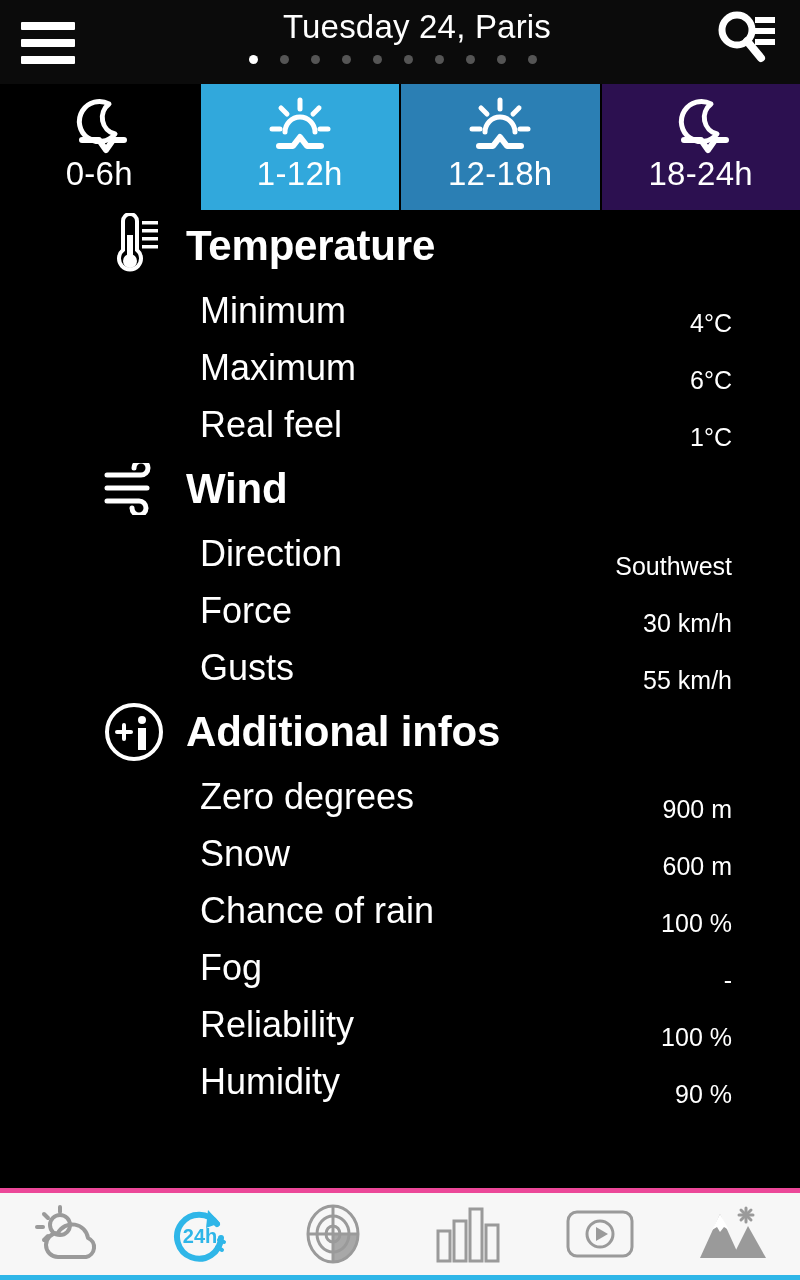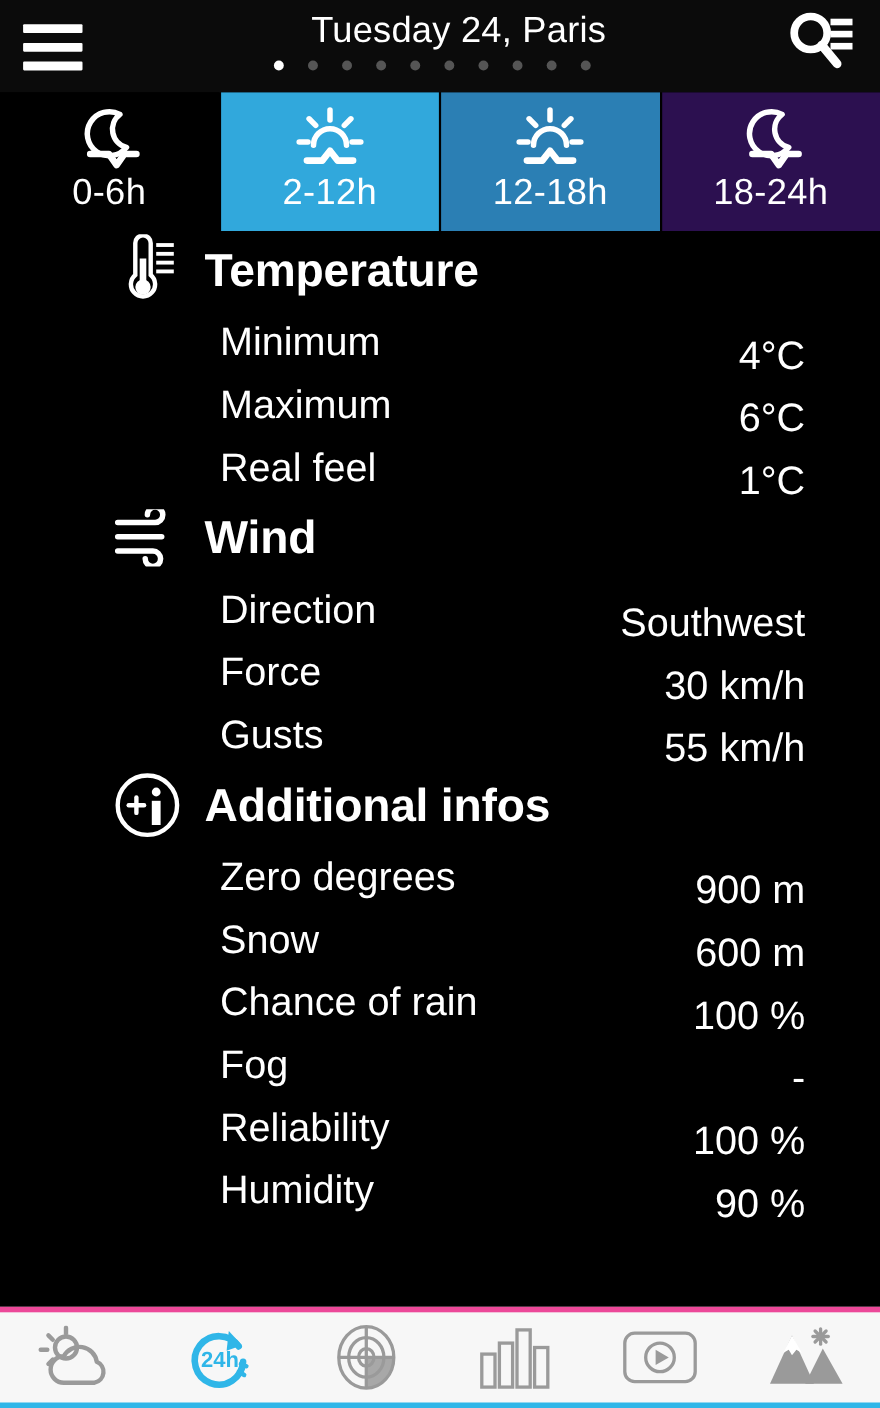--- a/index.html
+++ b/index.html
@@ -103,21 +103,21 @@
   .row {
     display:flex; justify-content:space-between;
     align-items:center;
     height:57px;
   }
   .row-label {
     color:#fff; font-size:36px; font-weight:400;
     line-height:50px; white-space:nowrap;
   }
   .row-value {
-    color:#fff; font-size:36px; font-weight:400;
+    color:#fff; font-size:25px; font-weight:400;
     line-height:50px; white-space:nowrap;margin-top:24px;
   }
 
   
   .bottombar {
     flex:0 0 92px; height:92px;
     background:#f7f7f7;
     border-top:5px solid #ec4899;
     border-bottom:5px solid #2fb6e8;
     display:flex; align-items:center;
@@ -184,21 +184,21 @@
           <svg width="62" height="62" viewBox="0 0 62 62">
             <path d="M16 36 a15 15 0 0 1 30 0" fill="none" stroke="#ffffff" stroke-width="5" stroke-linecap="round"></path>
             <line x1="31" y1="4" x2="31" y2="13" stroke="#ffffff" stroke-width="5" stroke-linecap="round"></line>
             <line x1="12" y1="12" x2="18" y2="18" stroke="#ffffff" stroke-width="5" stroke-linecap="round"></line>
             <line x1="50" y1="12" x2="44" y2="18" stroke="#ffffff" stroke-width="5" stroke-linecap="round"></line>
             <line x1="3" y1="33" x2="11" y2="33" stroke="#ffffff" stroke-width="5" stroke-linecap="round"></line>
             <line x1="51" y1="33" x2="59" y2="33" stroke="#ffffff" stroke-width="5" stroke-linecap="round"></line>
             <path d="M10 50 L24 50 L31 41 L38 50 L52 50" fill="none" stroke="#ffffff" stroke-width="6" stroke-linecap="round" stroke-linejoin="round"></path>
           </svg>
         </div>
-        <div class="tab-label">2-12h</div>
+        <div class="tab-label">1-12h</div>
       </div>
       <div class="tab" style="background: rgb(43, 127, 180);">
         <div class="tab-icon">
           <svg width="62" height="62" viewBox="0 0 62 62">
             <path d="M16 36 a15 15 0 0 1 30 0" fill="none" stroke="#ffffff" stroke-width="5" stroke-linecap="round"></path>
             <line x1="31" y1="4" x2="31" y2="13" stroke="#ffffff" stroke-width="5" stroke-linecap="round"></line>
             <line x1="12" y1="12" x2="18" y2="18" stroke="#ffffff" stroke-width="5" stroke-linecap="round"></line>
             <line x1="50" y1="12" x2="44" y2="18" stroke="#ffffff" stroke-width="5" stroke-linecap="round"></line>
             <line x1="3" y1="33" x2="11" y2="33" stroke="#ffffff" stroke-width="5" stroke-linecap="round"></line>
             <line x1="51" y1="33" x2="59" y2="33" stroke="#ffffff" stroke-width="5" stroke-linecap="round"></line>

